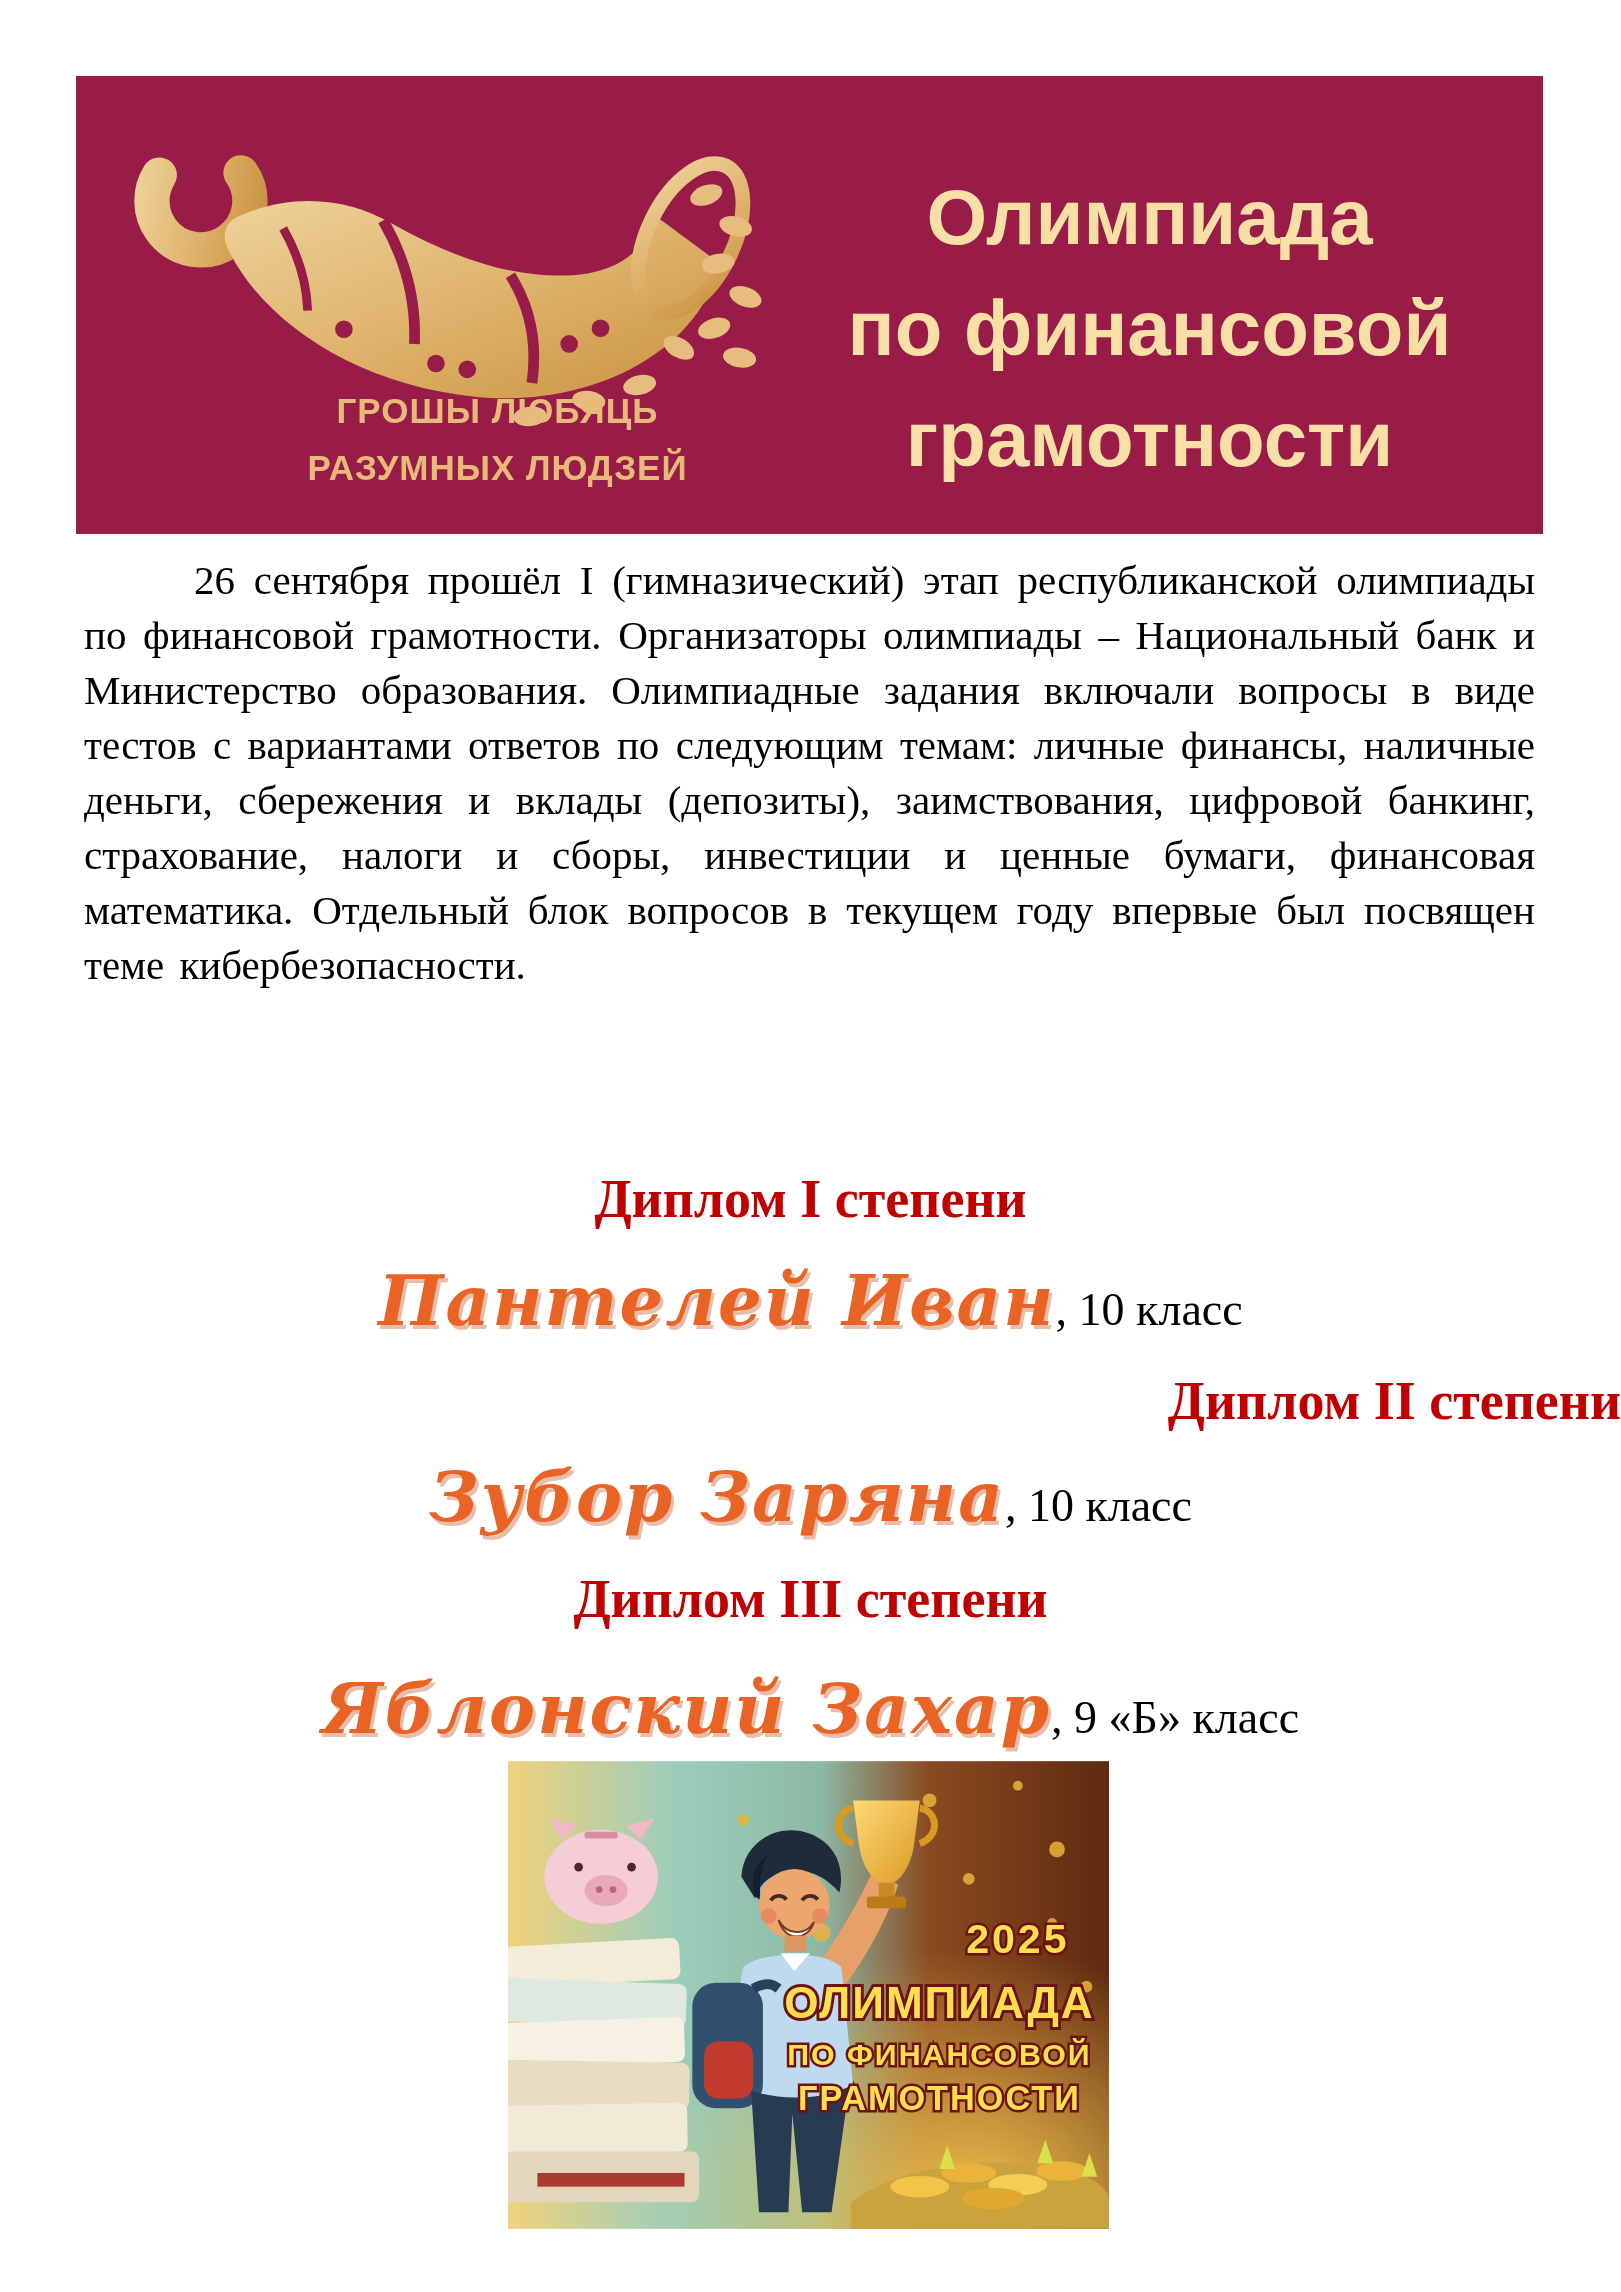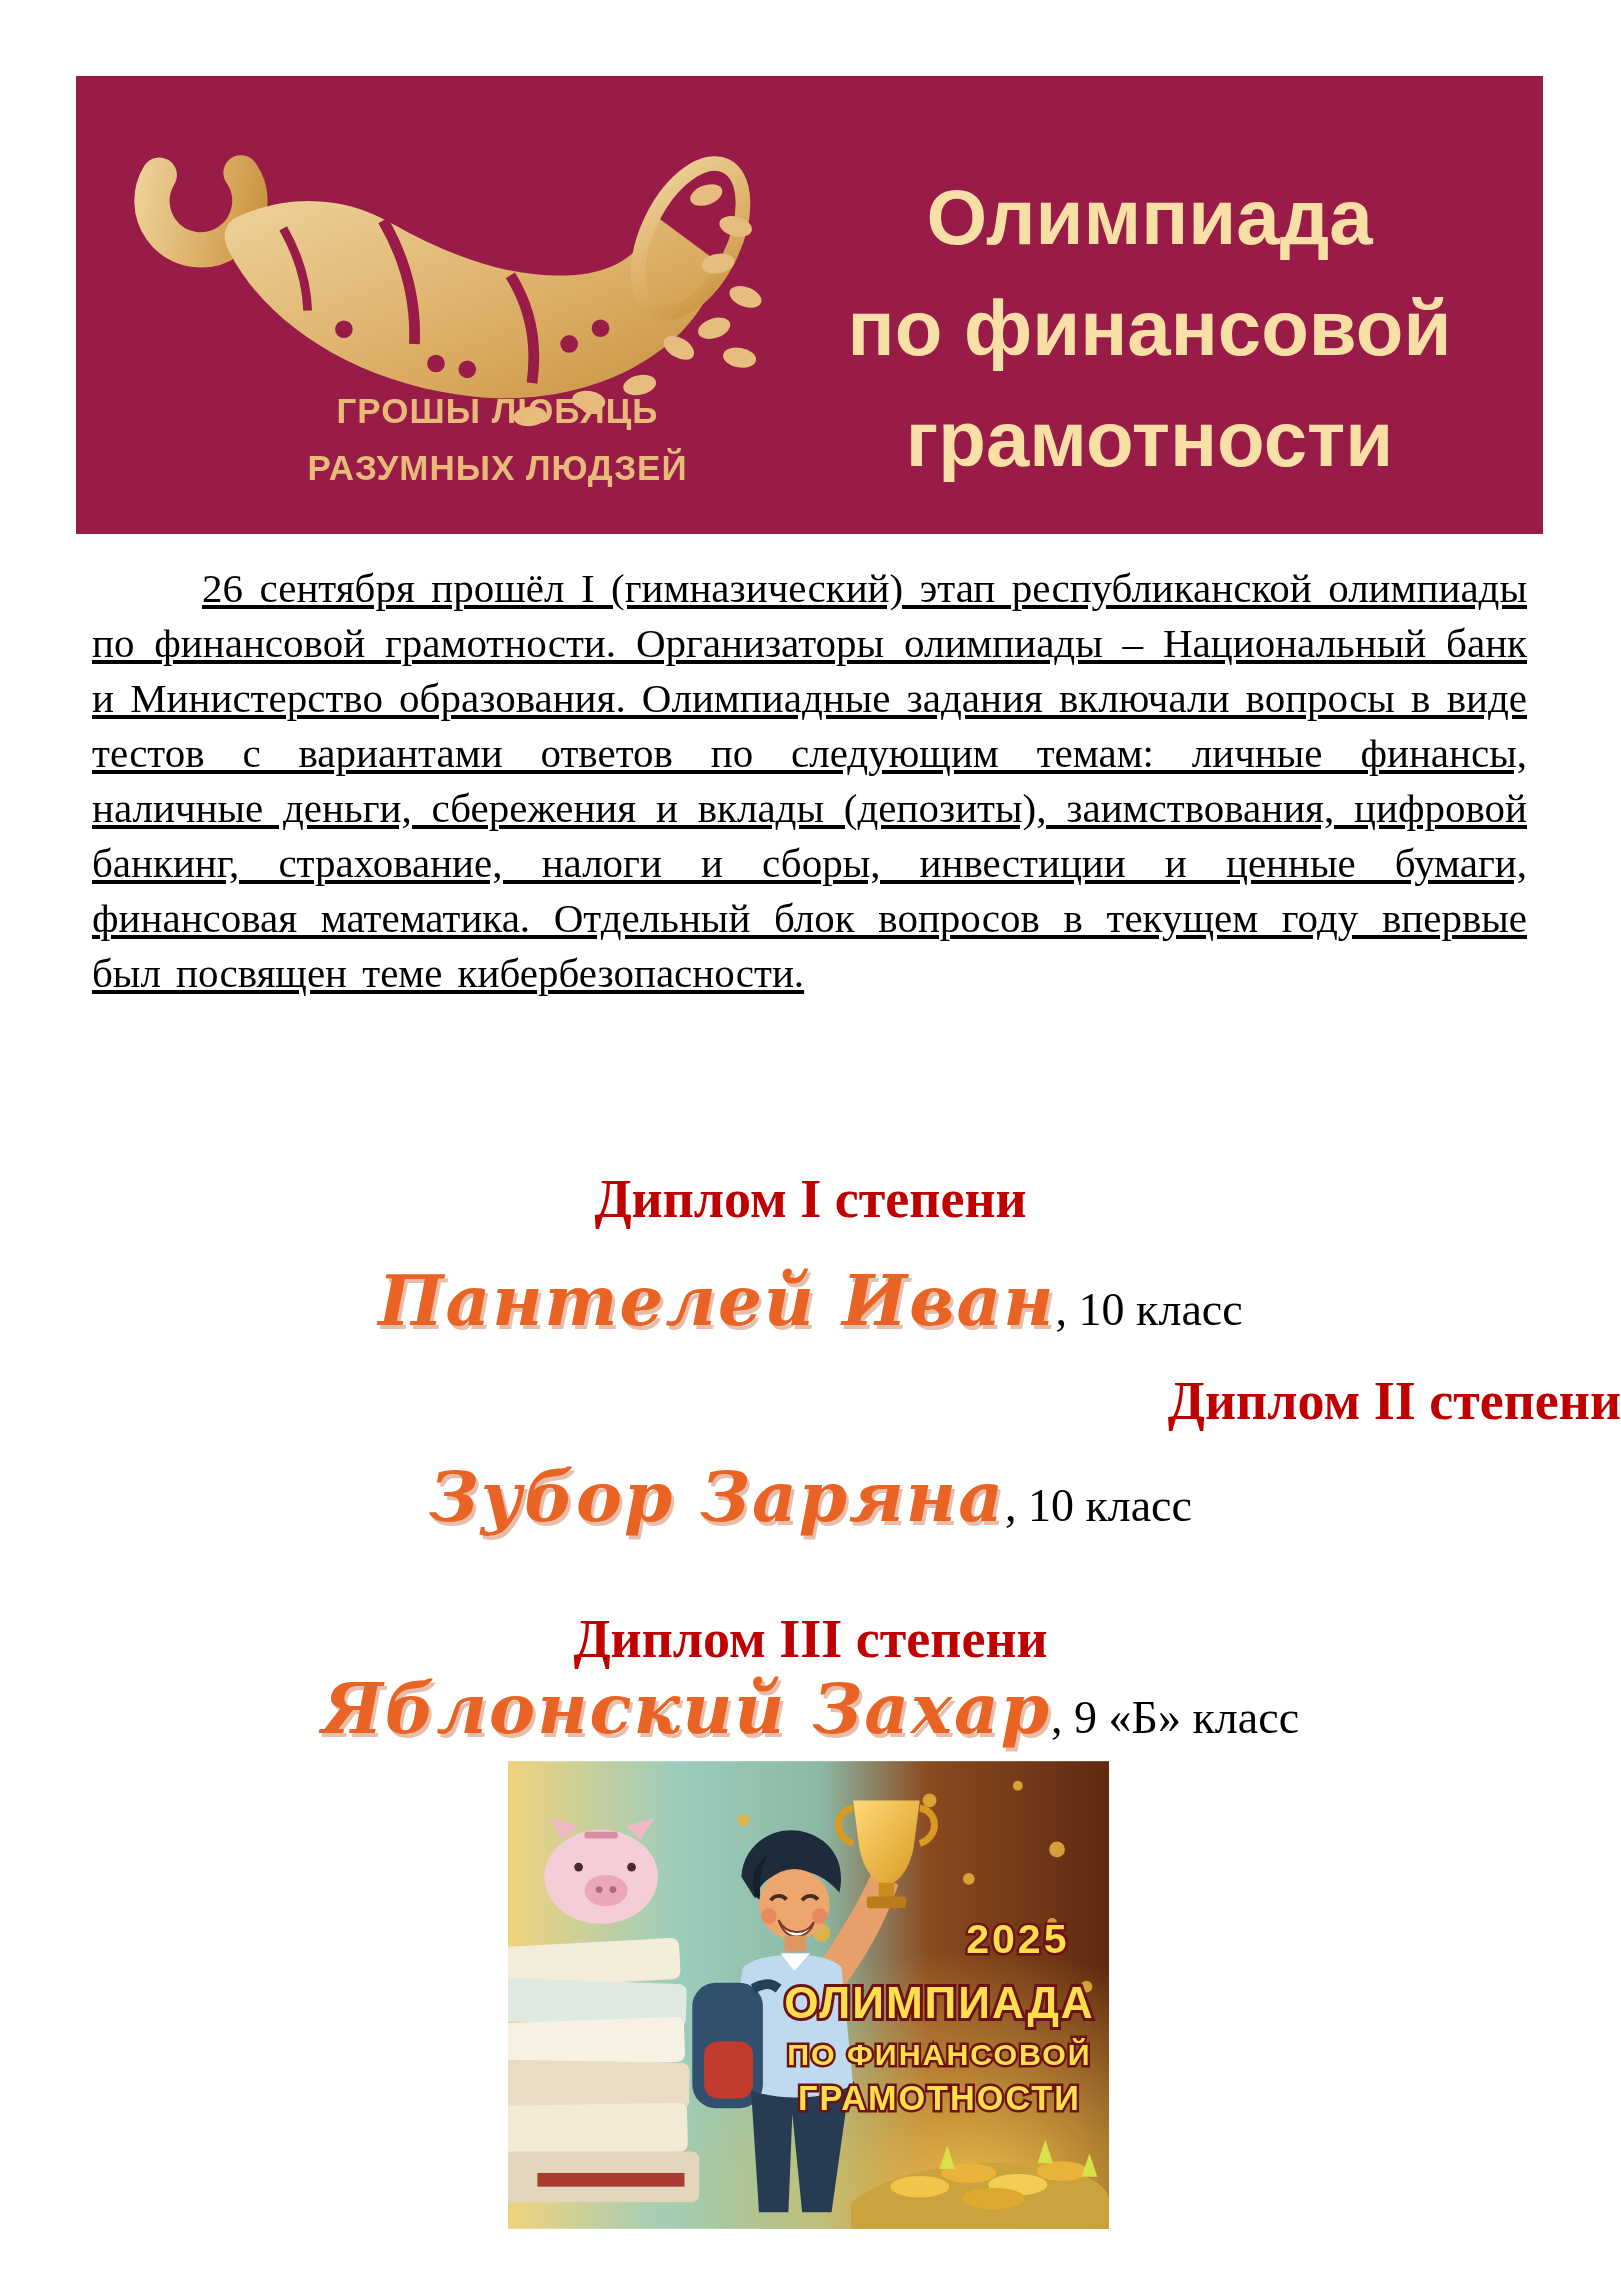--- a/index.html
+++ b/index.html
@@ -13,21 +13,21 @@
                  font-family:"Liberation Sans",sans-serif;font-weight:bold;font-size:35px;
                  line-height:57px;letter-spacing:1px;}
   .banner-title{position:absolute;left:696px;top:86px;width:755px;text-align:center;
                 font-family:"Liberation Sans",sans-serif;font-weight:bold;font-size:78px;
                 line-height:111px;}
 
   
   .article{position:absolute;left:76px;top:545px;width:1467px;
            font-size:41px;line-height:55px;text-align:justify;color:#000;
            word-spacing:4.9px;}
-  .article p{margin:16px;text-indent:110px;text-decoration:underline;}
+  .article p{margin:8px;text-indent:110px;}
 
   
   .centerline{position:absolute;left:0;width:1621px;text-align:center;color:#000;}
   .congrats-heading{top:1090px;font-size:46px;line-height:65px;}
   .diploma{font-weight:bold;font-size:54px;line-height:74px;}
   .d1{top:1162px;} .d2{top:1364px;} .d3{top:1562px;}
   .winner-line{line-height:127px;}
   .w1{top:1237px;} .w2{top:1433px;} .w3{top:1645px;text-align:center;}
   .script-name{font-family:"DejaVu Serif",serif;font-style:italic;font-weight:bold;
                font-size:69px;letter-spacing:2px;
@@ -107,21 +107,21 @@
   <div class="centerline diploma d1" style="color:#c00000;">Диплом I степени</div>
   <div class="centerline winner-line w1">
     <span class="script-name" style="color:#e96324;">Пантелей Иван</span><span class="name-suffix">, 10 класс</span>
   </div>
 
   <div class="centerline diploma d2" style="color:#c00000;text-align:right;">Диплом II степени</div>
   <div class="centerline winner-line w2">
     <span class="script-name" style="color:#e96324;">Зубор Заряна</span><span class="name-suffix">, 10 класс</span>
   </div>
 
-  <div class="centerline diploma d3" style="color:#c00000;margin-top:40px;">Диплом III степени</div>
+  <div class="centerline diploma d3" style="color:#c00000;">Диплом III степени</div>
   <div class="centerline winner-line w3">
     <span class="script-name" style="color:#e96324;">Яблонский Захар</span><span class="name-suffix">, 9 «Б» класс</span>
   </div>
 
   <svg class="poster" width="601" height="468" viewBox="0 0 613 477">
     <defs>
       <linearGradient id="pbg" x1="0" y1="0" x2="1" y2="0">
         <stop offset="0" stop-color="#f0d27c"></stop>
         <stop offset="0.28" stop-color="#9ccdbb"></stop>
         <stop offset="0.52" stop-color="#8cb9a6"></stop>

